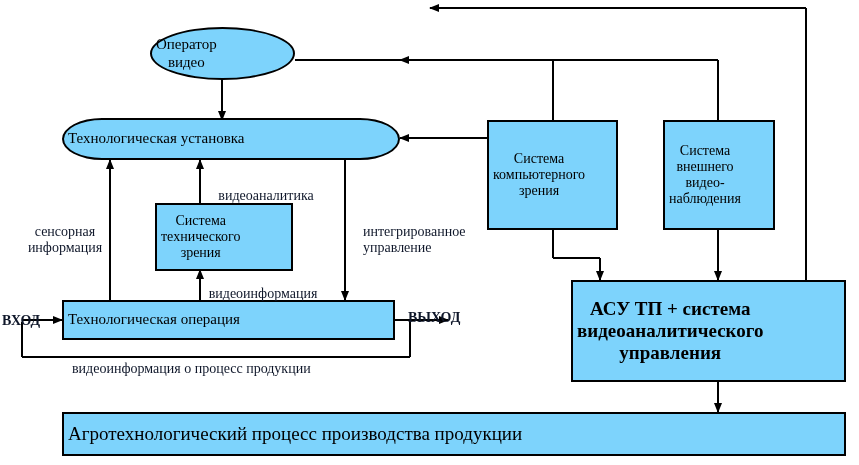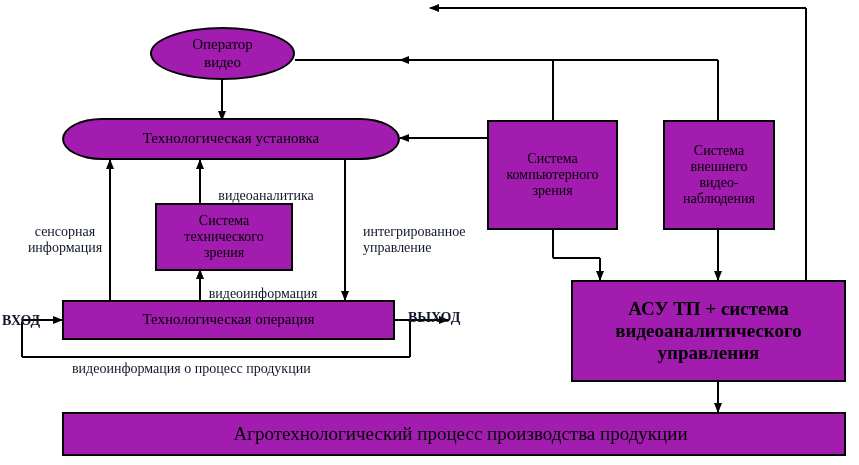--- a/index.html
+++ b/index.html
@@ -21,24 +21,24 @@
     left: 0;
     top: 0;
     width: 859px;
     height: 465px;
     pointer-events: none;
   }
   .node {
     position: absolute;
     box-sizing: border-box;
     border: 2px solid #000;
-    background: #a21caf;
+    background: #7dd3fc;
     display: flex;
     align-items: center;
-    justify-content: center;
+    justify-content: flex-start;
     text-align: center;
     line-height: 1.15;
   }
   .node.rect { border-radius: 0; }
   .node.ellipse { border-radius: 50%; }
   .node.stadium { border-radius: 40px / 50%; }
   .node span { display: block; padding: 0 4px; }
   .lbl {
     position: absolute;
     font-family: "Liberation Serif", serif;
@@ -142,21 +142,21 @@
 видео-
 наблюдения</span>
   </div>
 
   <div class="node rect f16 bold" style="left:571px; top:280px; width:275px; height:102px;">
     <span style="white-space: pre-line;">АСУ ТП + система
 видеоаналитического
 управления</span>
   </div>
 
-  <div class="node rect f16" style="left:62px; top:412px; width:784px; height:44px;padding-left:13px;">
+  <div class="node rect f16" style="left:62px; top:412px; width:784px; height:44px;">
     <span style="white-space: pre-line;">Агротехнологический процесс производства продукции</span>
   </div>
 
   <div class="lbl f14" style="left:196px; top:172px; width:140px;">
     <span style="white-space: pre-line;">видеоаналитика</span>
   </div>
 
   <div class="lbl f14" style="left:10px; top:208px; width:110px;">
     <span style="white-space: pre-line;">сенсорная
 информация</span>

